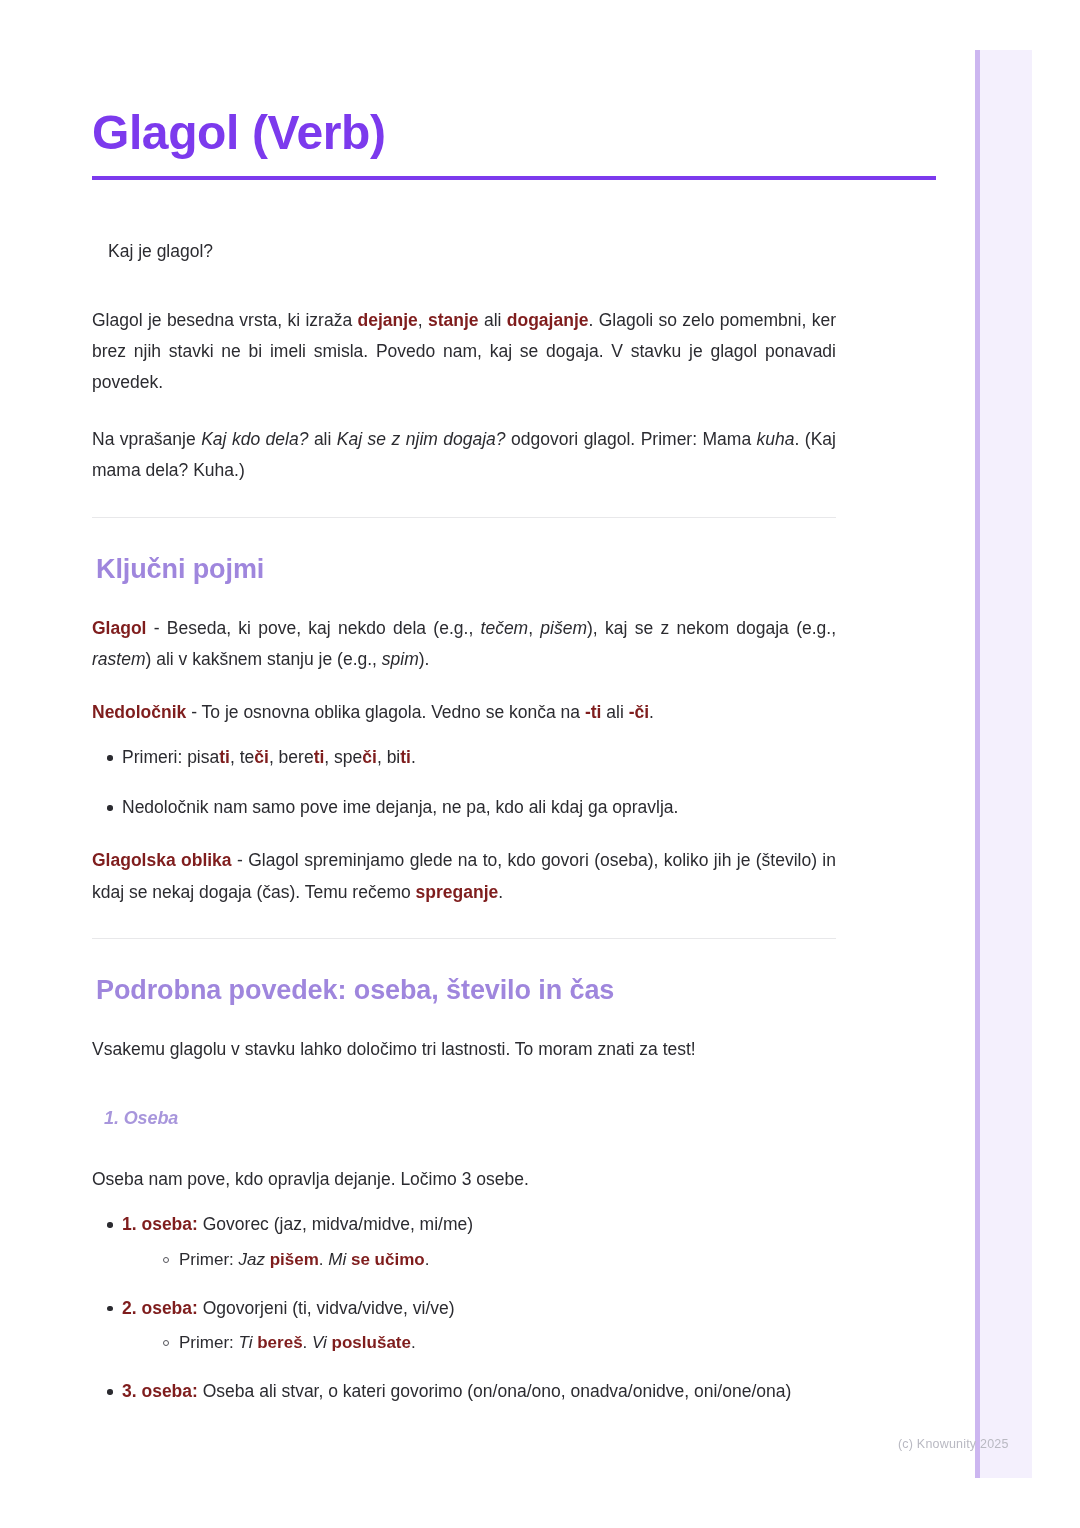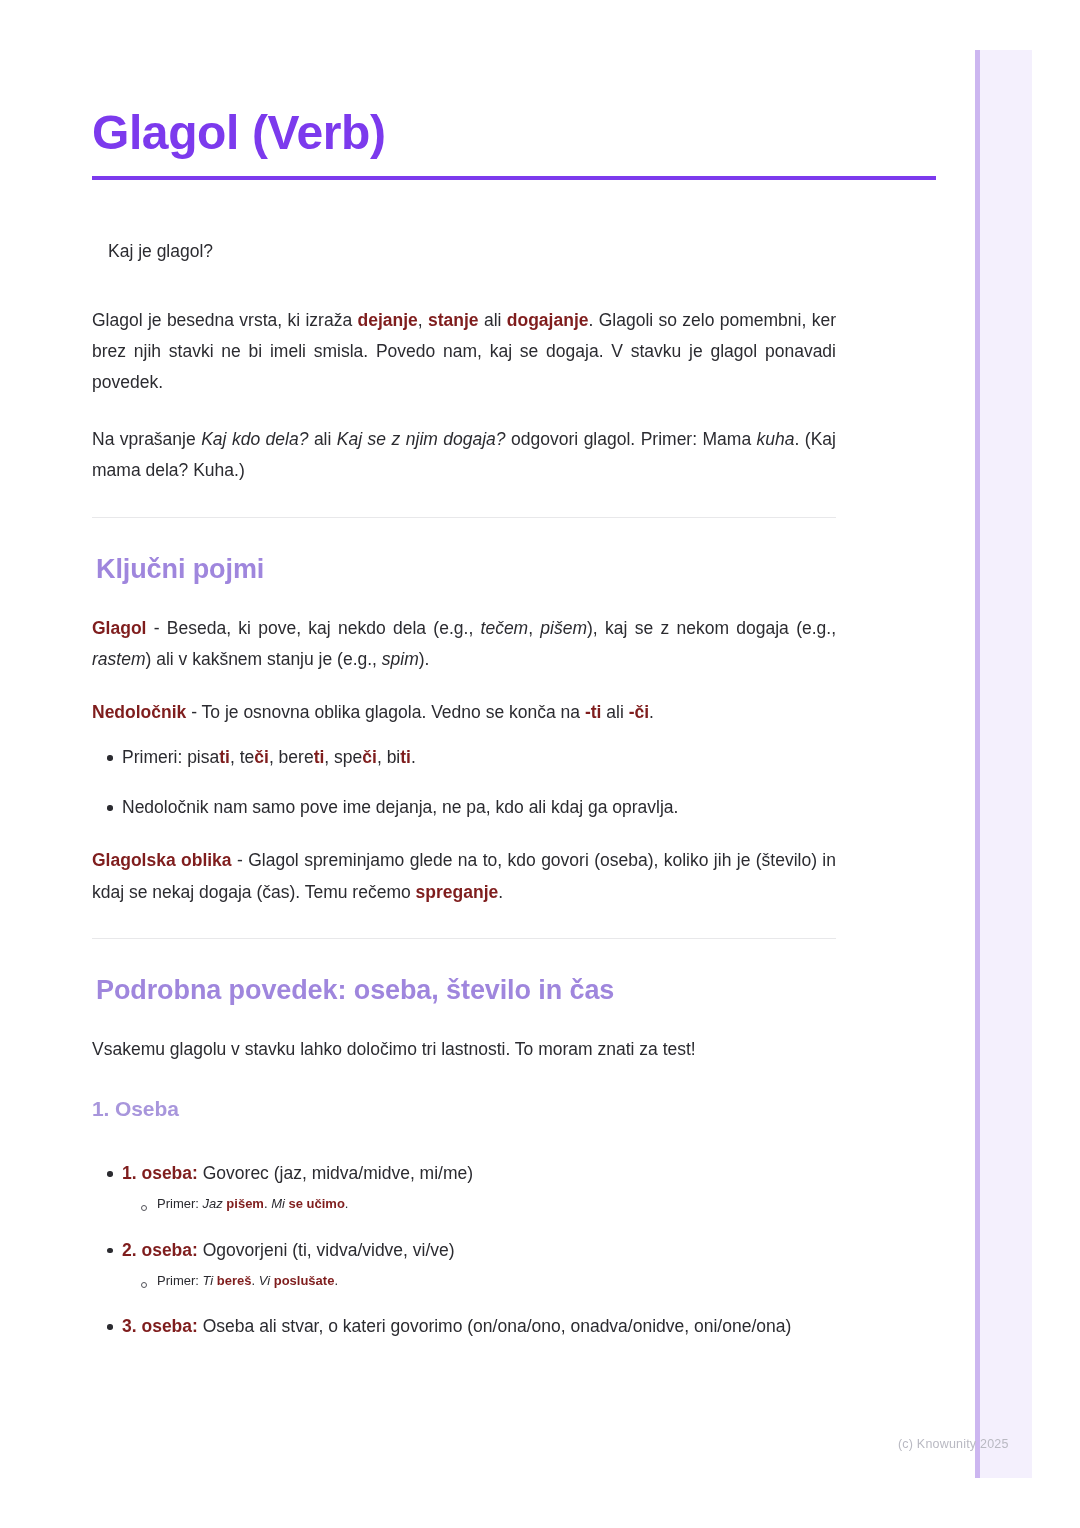--- a/index.html
+++ b/index.html
@@ -106,26 +106,27 @@
   
   .h2 {
     margin: 4px;
     font-size: 27px;
     line-height: 1.3;
     font-weight: 700;
     color: #9f86dd;
     letter-spacing: -0.1px;
   }
   .h3 {
-    margin: 0;
-    font-size: 21px;
+    margin: 12px;
+    font-size: 18px;
     line-height: 1.3;
     font-weight: 600;
     color: #a896dc;
     letter-spacing: -0.1px;
+    font-style: italic;
   }
 
   
   ul.lvl1 {
     margin: 0;
     padding: 0 0 0 30px;
     list-style: none;
   }
   ul.lvl1 > li {
     position: relative;
@@ -144,23 +145,24 @@
     border-radius: 50%;
     background: #2b2b30;
   }
   ul.lvl2 {
     margin: 0;
     padding: 0 0 0 35px;
     list-style: none;
   }
   ul.lvl2 > li {
     position: relative;
-    font-size: 13px;
+    font-size: 17px;
     line-height: 1.72;
     color: #2b2b30;
+    margin-left: 22px;
   }
   ul.lvl2 > li::before {
     content: "";
     position: absolute;
     left: -16px;
     top: 12px;
     width: 6px;
     height: 6px;
     border-radius: 50%;
     border: 1.4px solid #55555c;
@@ -243,20 +245,21 @@
     <div class="gap-22"></div>
 
     <p class="para nojust">Vsakemu glagolu v stavku lahko določimo tri lastnosti. To moram znati za test!</p>
 
     <div class="gap-30"></div>
 
     <h3 class="h3">1. Oseba</h3>
 
     <div class="gap-22"></div>
 
+    <p class="para nojust">Oseba nam pove, kdo opravlja dejanje. Ločimo 3 osebe.</p>
 
     <div class="gap-14"></div>
 
     <ul class="lvl1">
       <li>
         <b>1. oseba:</b><span> Govorec (jaz, midva/midve, mi/me)</span>
         <ul class="lvl2">
           <li class="spaced-sm"><span>Primer: </span><i>Jaz</i><b> pišem</b><span>. </span><i>Mi</i><b> se učimo</b><span>.</span></li>
         </ul>
       </li>

